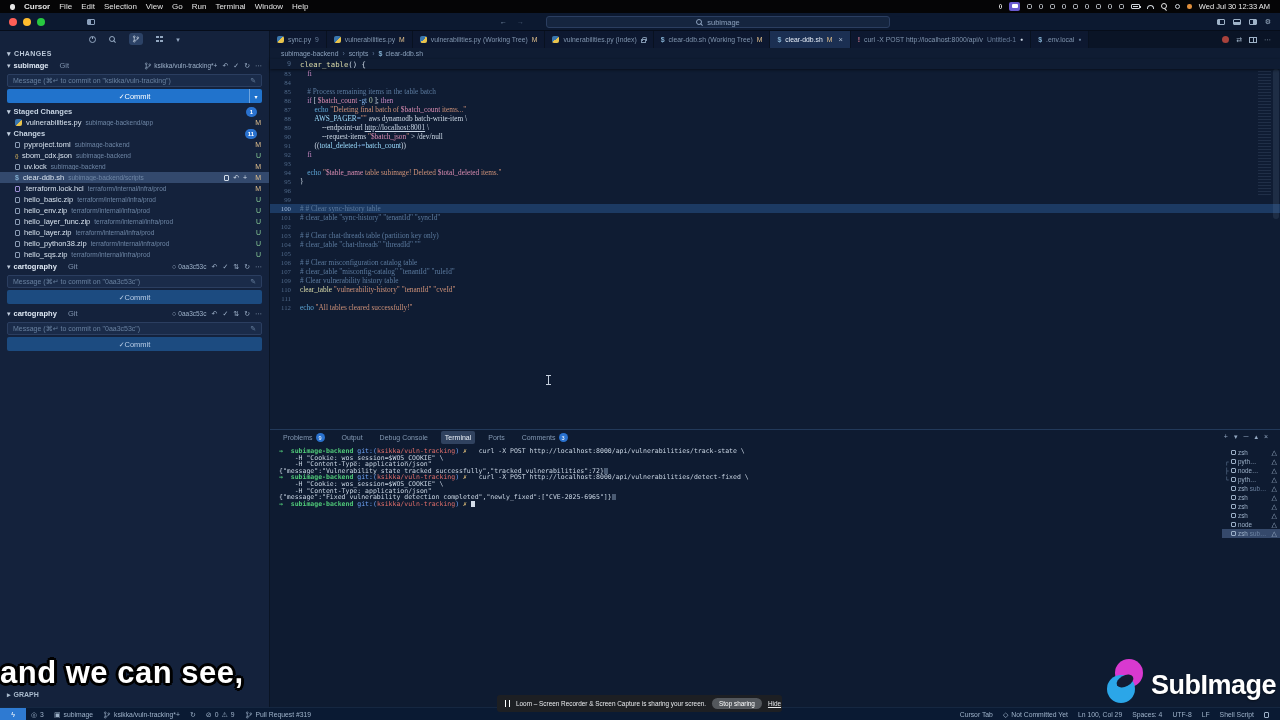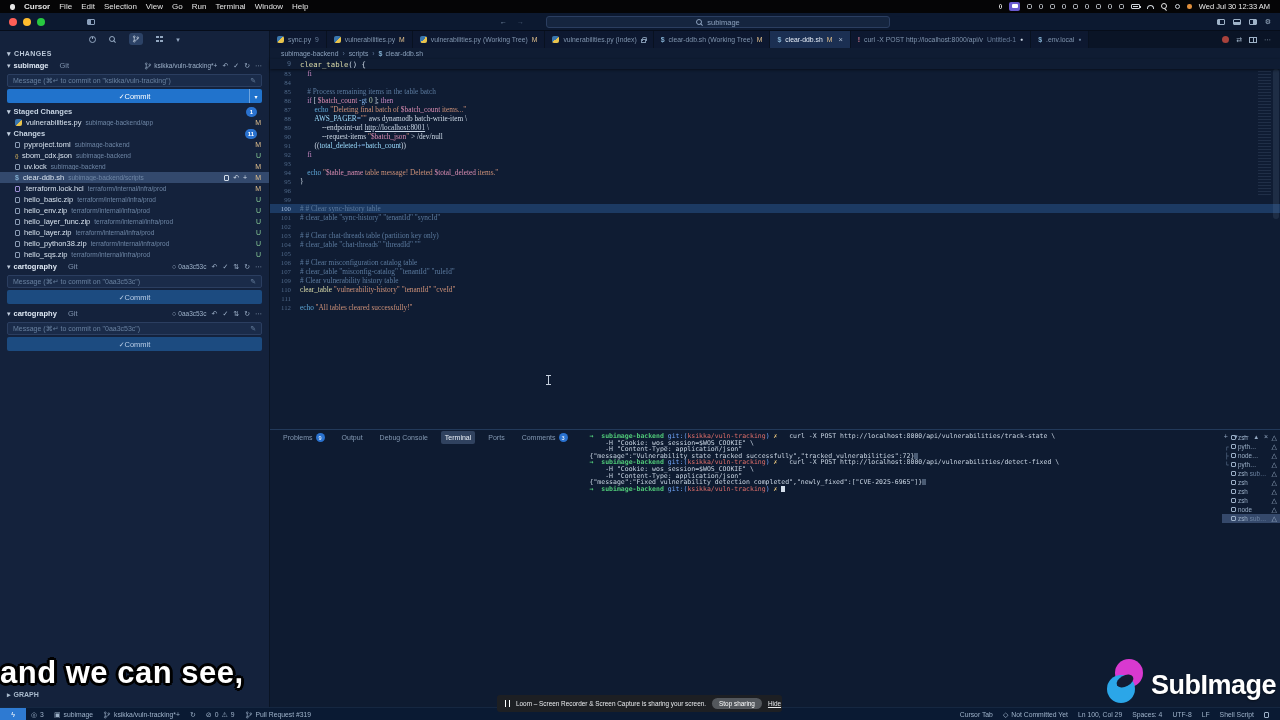--- a/index.html
+++ b/index.html
@@ -79,21 +79,21 @@
   .c-pl{color:#cdd9e6}.c-cm{color:#5b7a9e}.c-kw{color:#c586c0}.c-st{color:#ce9178}
   .c-va{color:#d98cb1}.c-va2{color:#9cdcfe}.c-fn{color:#dcdcaa}.c-cmd{color:#5fa8d8}
   .c-op{color:#7fb2e8}.c-num{color:#b5cea8}.c-lnk{color:#c9d6e6;text-decoration:underline}
   .scrollthumb{position:absolute;top:0;right:1px;width:6px;height:150px;background:rgba(110,135,170,.16);border-radius:3px}
   .minimap{position:absolute;top:2px;right:9px;width:13px;height:125px;opacity:.45;background:repeating-linear-gradient(180deg,rgba(140,165,200,.3) 0 1px,transparent 1px 3px)}
   .ibeam{position:absolute;left:276px;top:306px;width:5px;height:10px;pointer-events:none;background:linear-gradient(#c6d0dd,#c6d0dd) 50% 0/1px 100% no-repeat}
   .ibeam::before,.ibeam::after{content:"";position:absolute;left:0;right:0;height:1px;background:#c6d0dd}
   .ibeam::before{top:0}.ibeam::after{bottom:0}
 
   
-  .terminal{height:278px;flex:none;border-top:1px solid #22395a;background:#0e1b31;position:relative;display:flex;flex-direction:row}
+  .terminal{height:278px;flex:none;border-top:1px solid #22395a;background:#0e1b31;position:relative;display:flex;flex-direction:column}
   .pt-row{height:15px;display:flex;align-items:center;gap:9px;padding:0 9px;font-size:7px;color:#8398b2}
   .ptab{display:flex;align-items:center;gap:3px;height:13px;padding:0 4px}
   .ptab.active{background:#30425f;color:#e9eff7;border-radius:2px}
   .pbadge{background:#2a72cf;color:#fff;border-radius:50%;width:9px;height:9px;font-size:5.5px;display:flex;align-items:center;justify-content:center}
   .pt-actions{position:absolute;right:12px;top:3px;display:flex;gap:6px;color:#93a8c2;font-size:7px;align-items:center}
   .t-body{flex:1;display:flex;min-height:0}
   .t-main{flex:1;padding:3px 0 0 9px;font-family:"DejaVu Sans Mono",monospace;font-size:6.5px;line-height:6.6px;color:#c9d5e3;overflow:hidden}
   .tl-row{white-space:pre;height:6.6px}
   .t-ar{color:#4fc878;font-weight:bold}
   .t-dir{color:#4fc878;font-weight:bold}
@@ -536,21 +536,21 @@
           <div class="cl" data-name="code-line">
             <span class="ln" data-name="line-number">92</span>
             <span class="lc" data-name="line-content"><span class="c-pl">    </span><span class="c-kw">fi</span></span>
           </div>
           <div class="cl" data-name="code-line">
             <span class="ln" data-name="line-number">93</span>
             <span class="lc" data-name="line-content"></span>
           </div>
           <div class="cl" data-name="code-line">
             <span class="ln" data-name="line-number">94</span>
-            <span class="lc" data-name="line-content"><span class="c-pl">    </span><span class="c-cmd">echo</span><span class="c-pl"> </span><span class="c-st">"</span><span class="c-va">$table_name</span><span class="c-st"> table message! Deleted </span><span class="c-va">$total_deleted</span><span class="c-st"> items."</span></span>
+            <span class="lc" data-name="line-content"><span class="c-pl">    </span><span class="c-cmd">echo</span><span class="c-pl"> </span><span class="c-st">"</span><span class="c-va">$table_name</span><span class="c-st"> table subimage! Deleted </span><span class="c-va">$total_deleted</span><span class="c-st"> items."</span></span>
           </div>
           <div class="cl" data-name="code-line">
             <span class="ln" data-name="line-number">95</span>
             <span class="lc" data-name="line-content"><span class="c-pl">}</span></span>
           </div>
           <div class="cl" data-name="code-line">
             <span class="ln" data-name="line-number">96</span>
             <span class="lc" data-name="line-content"></span>
           </div>
           <div class="cl" data-name="code-line">

